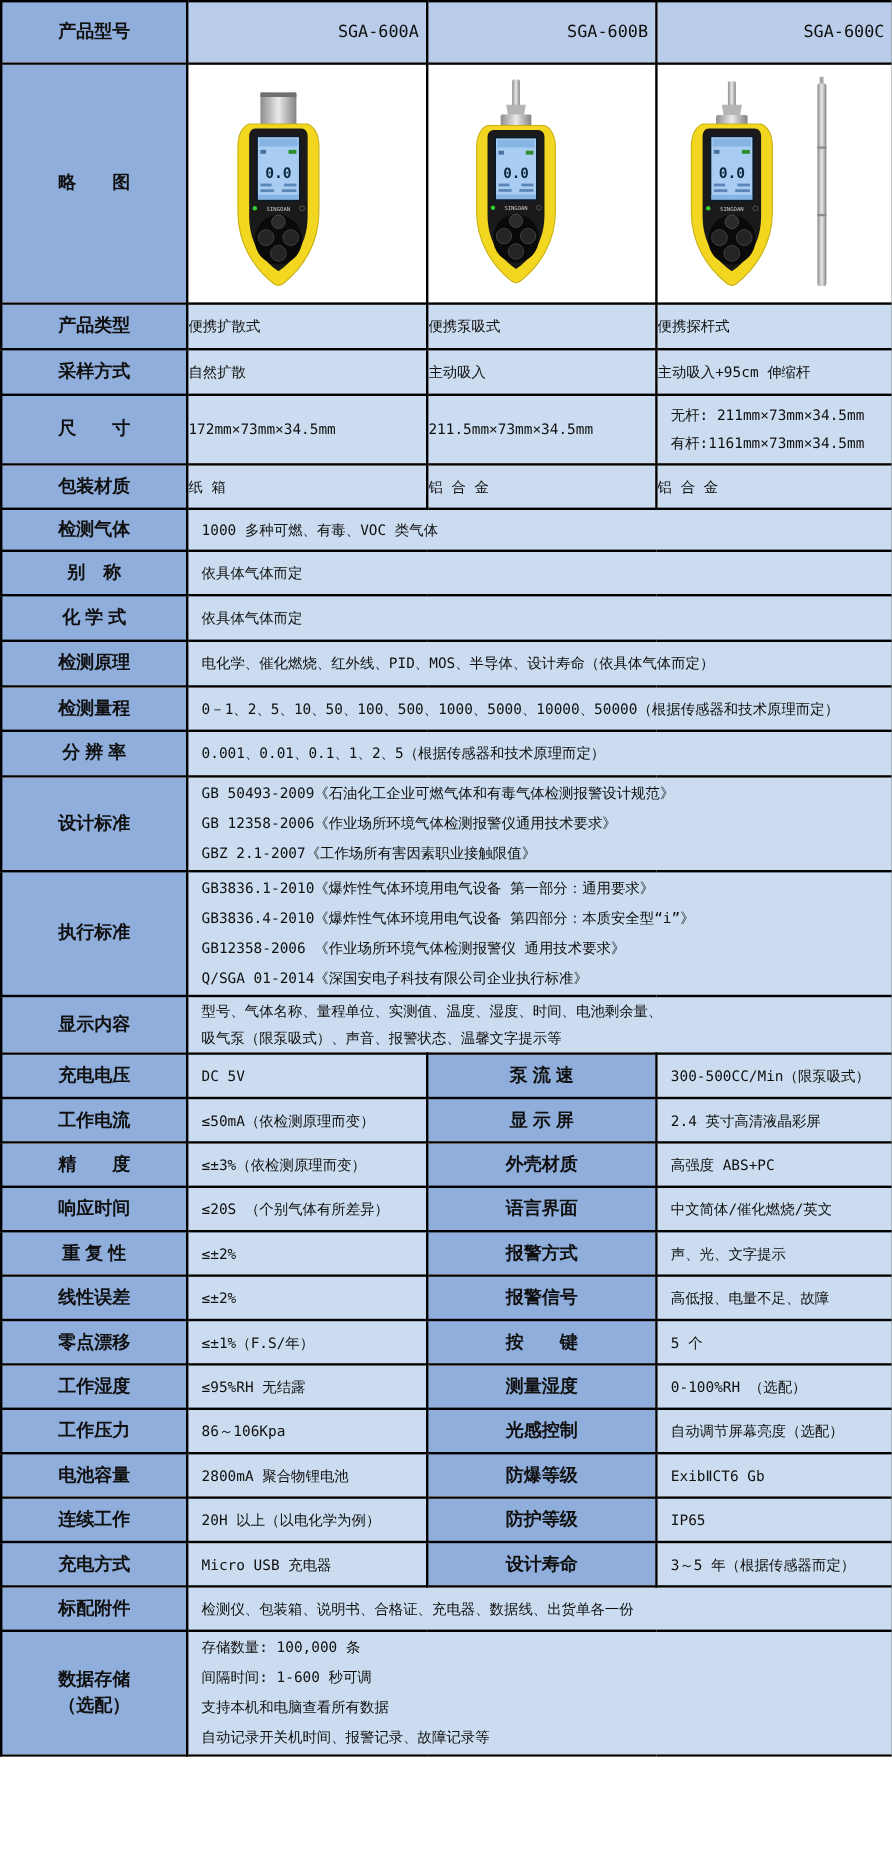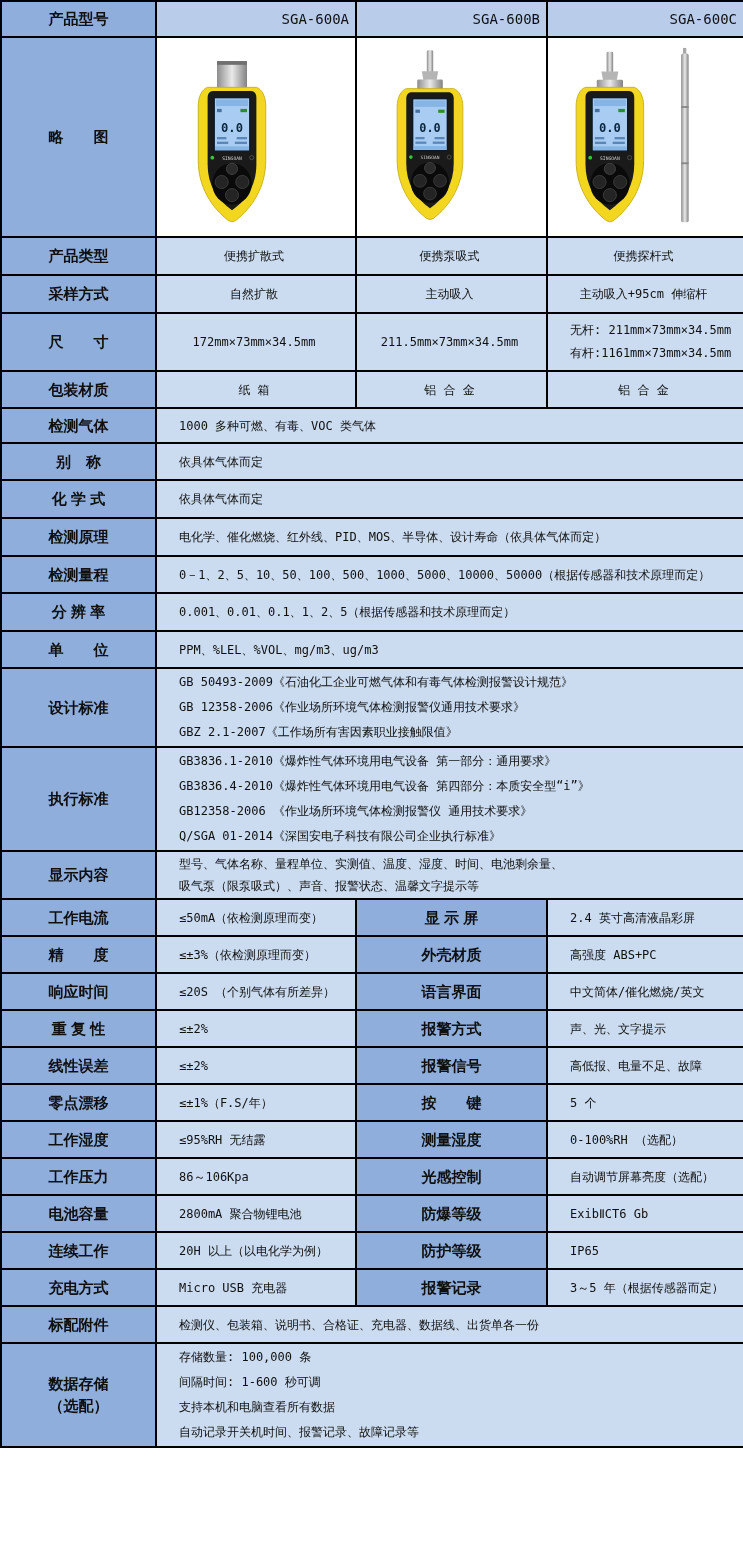--- a/index.html
+++ b/index.html
@@ -12,41 +12,41 @@
   td { border:2px solid #000; padding:1px 6px; vertical-align:middle; overflow:hidden; }
   td.lbl {
     background:#8FAEDC; font-weight:bold; font-size:15px; text-align:center;
     white-space:pre-line; line-height:22px; font-family:"Liberation Sans", sans-serif;
   }
   td.hdr {
     background:#B9CCE9; font-size:14px; text-align:right;
     font-family:"DejaVu Sans Mono", monospace;
   }
   td.val {
-    background:#CBDCF0; font-size:12px; text-align:left; padding-left:22px; padding-right:6px;
+    background:#CBDCF0; font-size:12px; text-align:left; padding-left:11px; padding-right:6px;
     white-space:pre-line; line-height:24px; font-family:"DejaVu Sans Mono", monospace;
   }
-  td.cen { text-align:center; padding-left:0; padding-right:4px; }
+  td.cen { text-align:left; padding-left:0; padding-right:4px; }
   td.img { background:#ffffff; text-align:left; vertical-align:middle; padding:0; }
   svg.device { display:inline-block; vertical-align:middle; }
   svg text { font-family:"DejaVu Sans Mono", monospace; }
 </style>
 </head>
 <body>
 
 <table class="sheet">
 <colgroup>
       <col style="width:155px">
       <col style="width:200px">
       <col style="width:191px">
       <col style="width:197px">
     </colgroup>
 
 <tbody>
-      <tr style="height:36px">
+      <tr style="height:52px">
   <td class="lbl">产品型号</td>
   <td class="hdr">SGA-600A</td>
   <td class="hdr">SGA-600B</td>
   <td class="hdr">SGA-600C</td>
 </tr>
 
 <tr style="height:200px">
   <td class="lbl">略　　图</td>
   <td class="img">
     <svg class="device" viewBox="0 0 160 190" width="150" height="184">
@@ -200,44 +200,46 @@
   <td class="val" colspan="3">电化学、催化燃烧、红外线、PID、MOS、半导体、设计寿命（依具体气体而定）</td>
 </tr>
 <tr style="height:37px">
   <td class="lbl">检测量程</td>
   <td class="val" colspan="3">0－1、2、5、10、50、100、500、1000、5000、10000、50000（根据传感器和技术原理而定）</td>
 </tr>
 <tr style="height:38px">
   <td class="lbl">分 辨 率</td>
   <td class="val" colspan="3">0.001、0.01、0.1、1、2、5（根据传感器和技术原理而定）</td>
 </tr>
-<tr style="height:37px">
-  <td class="lbl">单　　位</td>
-  <td class="val" colspan="3">PPM、%LEL、%VOL、mg/m3、ug/m3</td>
-</tr>
 <tr style="height:77px">
   <td class="lbl">设计标准</td>
   <td class="val" colspan="3" style="line-height:25px">GB 50493-2009《石油化工企业可燃气体和有毒气体检测报警设计规范》
 GB 12358-2006《作业场所环境气体检测报警仪通用技术要求》
 GBZ 2.1-2007《工作场所有害因素职业接触限值》</td>
 </tr>
 <tr style="height:100px">
   <td class="lbl">执行标准</td>
   <td class="val" colspan="3" style="line-height:25px">GB3836.1-2010《爆炸性气体环境用电气设备  第一部分：通用要求》
 GB3836.4-2010《爆炸性气体环境用电气设备  第四部分：本质安全型“i”》
 GB12358-2006 《作业场所环境气体检测报警仪  通用技术要求》
 Q/SGA 01-2014《深国安电子科技有限公司企业执行标准》</td>
 </tr>
 <tr style="height:46px">
   <td class="lbl">显示内容</td>
   <td class="val" colspan="3" style="line-height:22px">型号、气体名称、量程单位、实测值、温度、湿度、时间、电池剩余量、
 吸气泵（限泵吸式）、声音、报警状态、温馨文字提示等</td>
 </tr>
 
 <tr style="height:37px">
+  <td class="lbl">充电电压</td>
+  <td class="val">DC 5V</td>
+  <td class="lbl">泵 流 速</td>
+  <td class="val">300-500CC/Min（限泵吸式）</td>
+</tr>
+<tr style="height:37px">
   <td class="lbl">工作电流</td>
   <td class="val">≤50mA（依检测原理而变）</td>
   <td class="lbl">显 示 屏</td>
   <td class="val">2.4 英寸高清液晶彩屏</td>
 </tr>
 <tr style="height:37px">
   <td class="lbl">精　　度</td>
   <td class="val">≤±3%（依检测原理而变）</td>
   <td class="lbl">外壳材质</td>
   <td class="val">高强度 ABS+PC</td>
@@ -286,21 +288,21 @@
 </tr>
 <tr style="height:37px">
   <td class="lbl">连续工作</td>
   <td class="val">20H 以上（以电化学为例）</td>
   <td class="lbl">防护等级</td>
   <td class="val">IP65</td>
 </tr>
 <tr style="height:37px">
   <td class="lbl">充电方式</td>
   <td class="val">Micro USB 充电器</td>
-  <td class="lbl">报警记录</td>
+  <td class="lbl">设计寿命</td>
   <td class="val">3～5 年（根据传感器而定）</td>
 </tr>
 
 <tr style="height:37px">
   <td class="lbl">标配附件</td>
   <td class="val" colspan="3">检测仪、包装箱、说明书、合格证、充电器、数据线、出货单各一份</td>
 </tr>
 <tr style="height:101px">
   <td class="lbl">数据存储
 （选配）</td>

